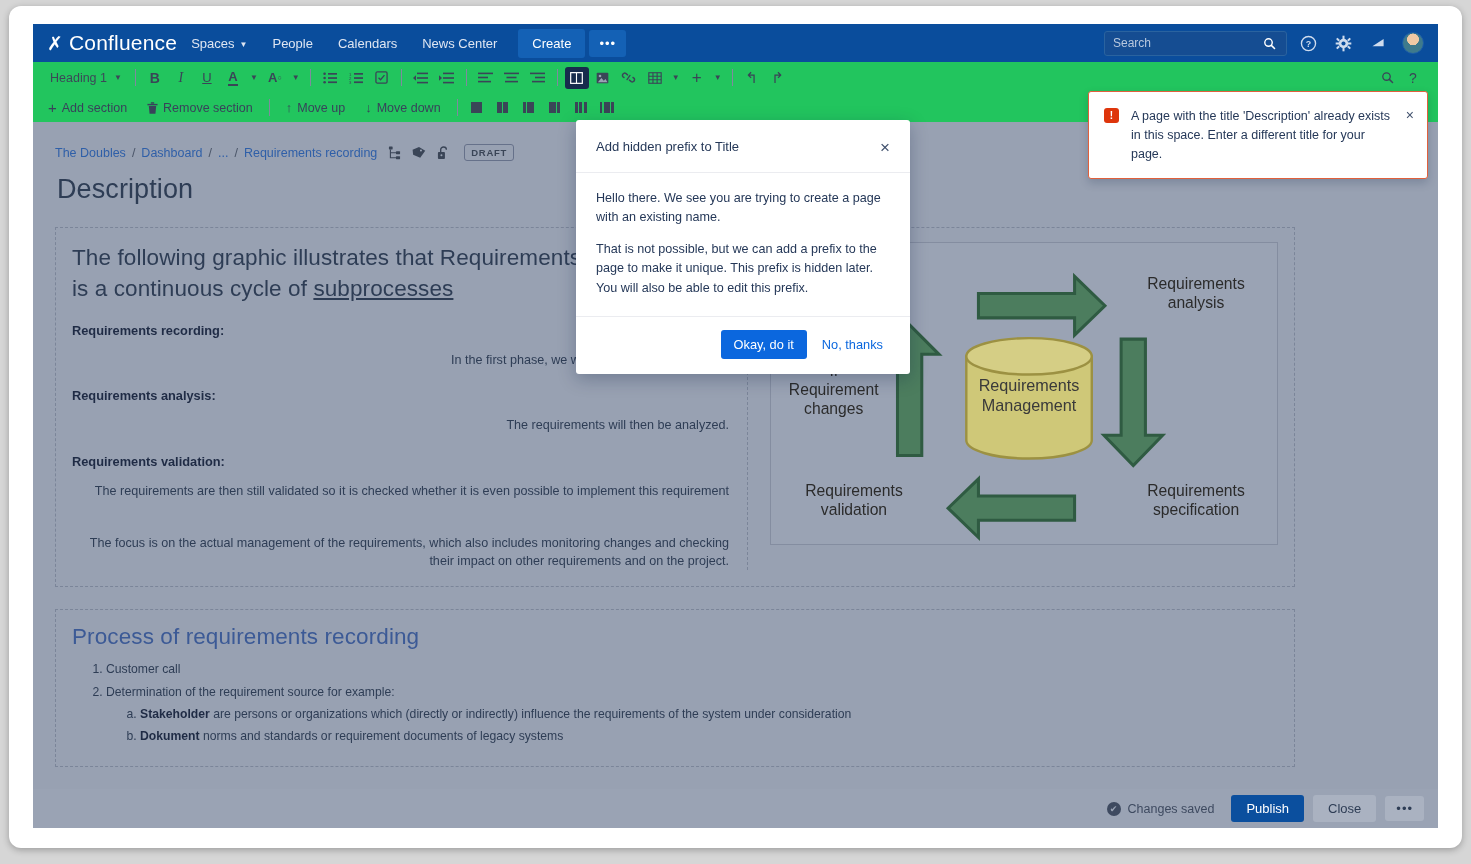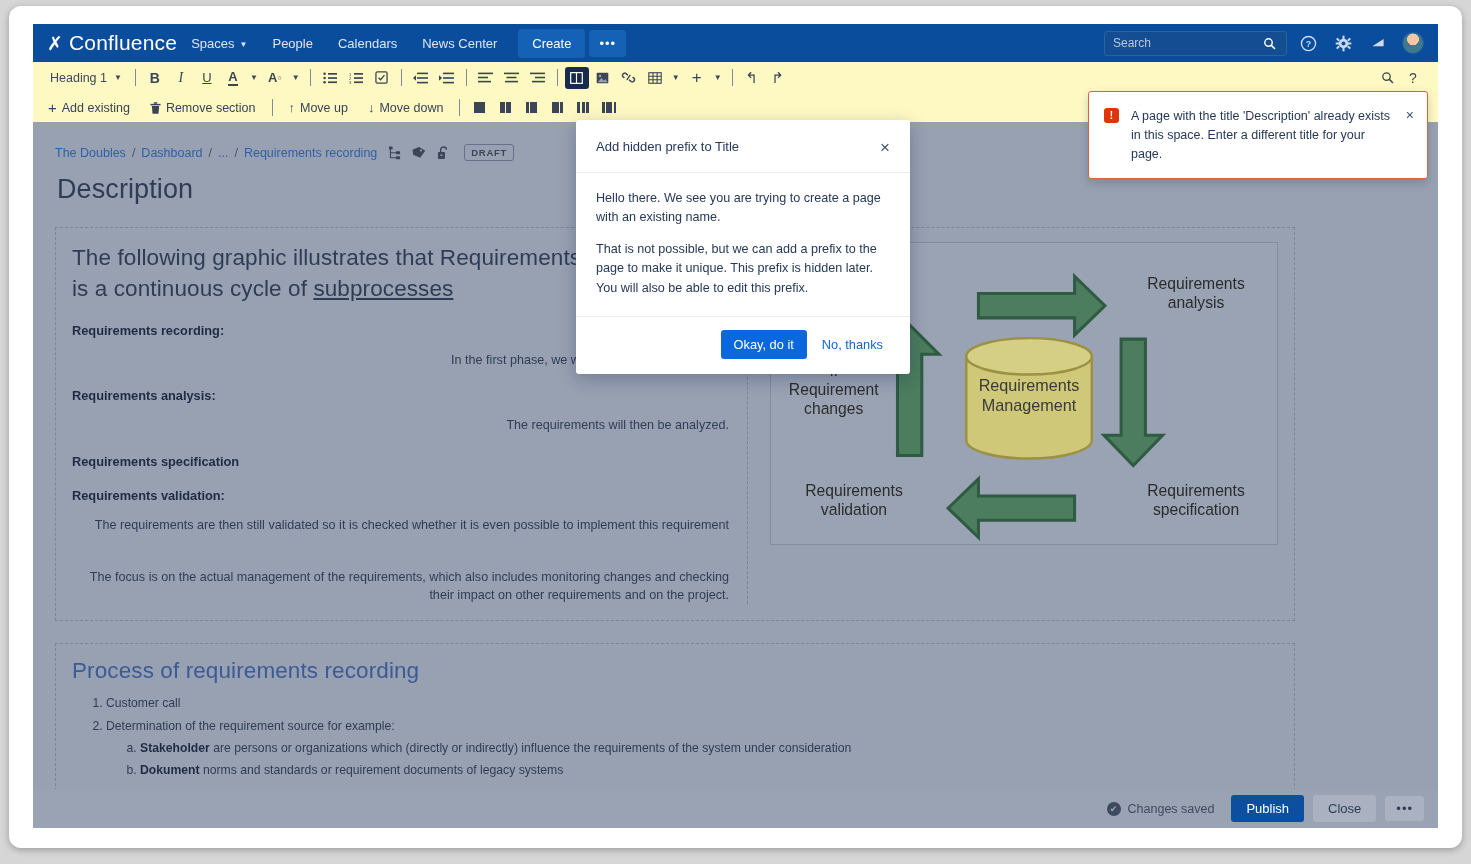--- a/index.html
+++ b/index.html
@@ -59,21 +59,21 @@
     margin-left:7px; cursor:pointer; border-radius:3px;
   }
   .avatar{
     width:22px;height:22px;border-radius:50%;
     background:radial-gradient(circle at 50% 32%, #f0c9a4 0 34%, #3e7a8c 36% 100%);
     border:1px solid #1d5ea8; margin-left:10px; cursor:pointer;
   }
 
   
   #toolbar-1, #toolbar-2{
-    position:absolute; left:0; width:1405px; background:#fef9c3;
+    position:absolute; left:0; width:1405px; background:#22c55e;
     display:flex; align-items:center;
   }
   #toolbar-1{ top:38px; height:31px; }
   #toolbar-2{ top:69px; height:29px; }
 
   .tb-select{
     display:flex;align-items:center;gap:7px; color:#3c4858;font-size:12.5px;
     padding:3px 7px; margin-left:10px; cursor:pointer; border-radius:3px;
   }
   .tb-btn{
@@ -428,21 +428,21 @@
           <line x1="10.3" y1="10.3" x2="14.2" y2="14.2" stroke="#3a4557" stroke-width="1.8" stroke-linecap="round"></line>
         </svg>
       </div>
       <div class="tb-btn" style="font-size:14px">?</div>
     </div>
   </div>
 
   <div id="toolbar-2">
     <div class="tb-txtbtn" style="margin-left:8px">
       <span style="font-size:15px;font-weight:300">+</span>
-      <span>Add existing</span>
+      <span>Add section</span>
     </div>
     <div class="tb-txtbtn">
       <svg width="11" height="12" viewBox="0 0 12 13">
             <g fill="#38435a">
         <rect x="0.5" y="2" width="11" height="1.6"></rect>
               <rect x="4.2" y="0.2" width="3.6" height="1.6"></rect>
         <path d="M2 4.2 L10 4.2 L9.2 12.8 L2.8 12.8 Z"></path>
             </g>
           </svg>
       <span>Remove section</span>
@@ -547,21 +547,20 @@
           <div class="h2">
             <span>The following graphic illustrates that Requirements Management is a continuous cycle of </span><u>subprocesses</u>
           </div>
 
           <div class="lead-h">Requirements recording:</div>
           <div class="lead-p">In the first phase, we will receive all requirements.</div>
 
           <div class="lead-h">Requirements analysis:</div>
           <div class="lead-p">The requirements will then be analyzed.</div>
 
-          <div class="lead-h">Requirements specification</div>
 
           <div class="lead-h">Requirements validation:</div>
           <div class="lead-p">The requirements are then still validated so it is checked whether it is even possible to implement this requirement</div>
 
           <div class="spacer-lg"></div>
           <div class="lead-p" style="margin-top:0">The focus is on the actual management of the requirements, which also includes monitoring changes and checking their impact on other requirements and on the project.</div>
         </div>
 
         <div class="col-right">
           <div class="img-box">

